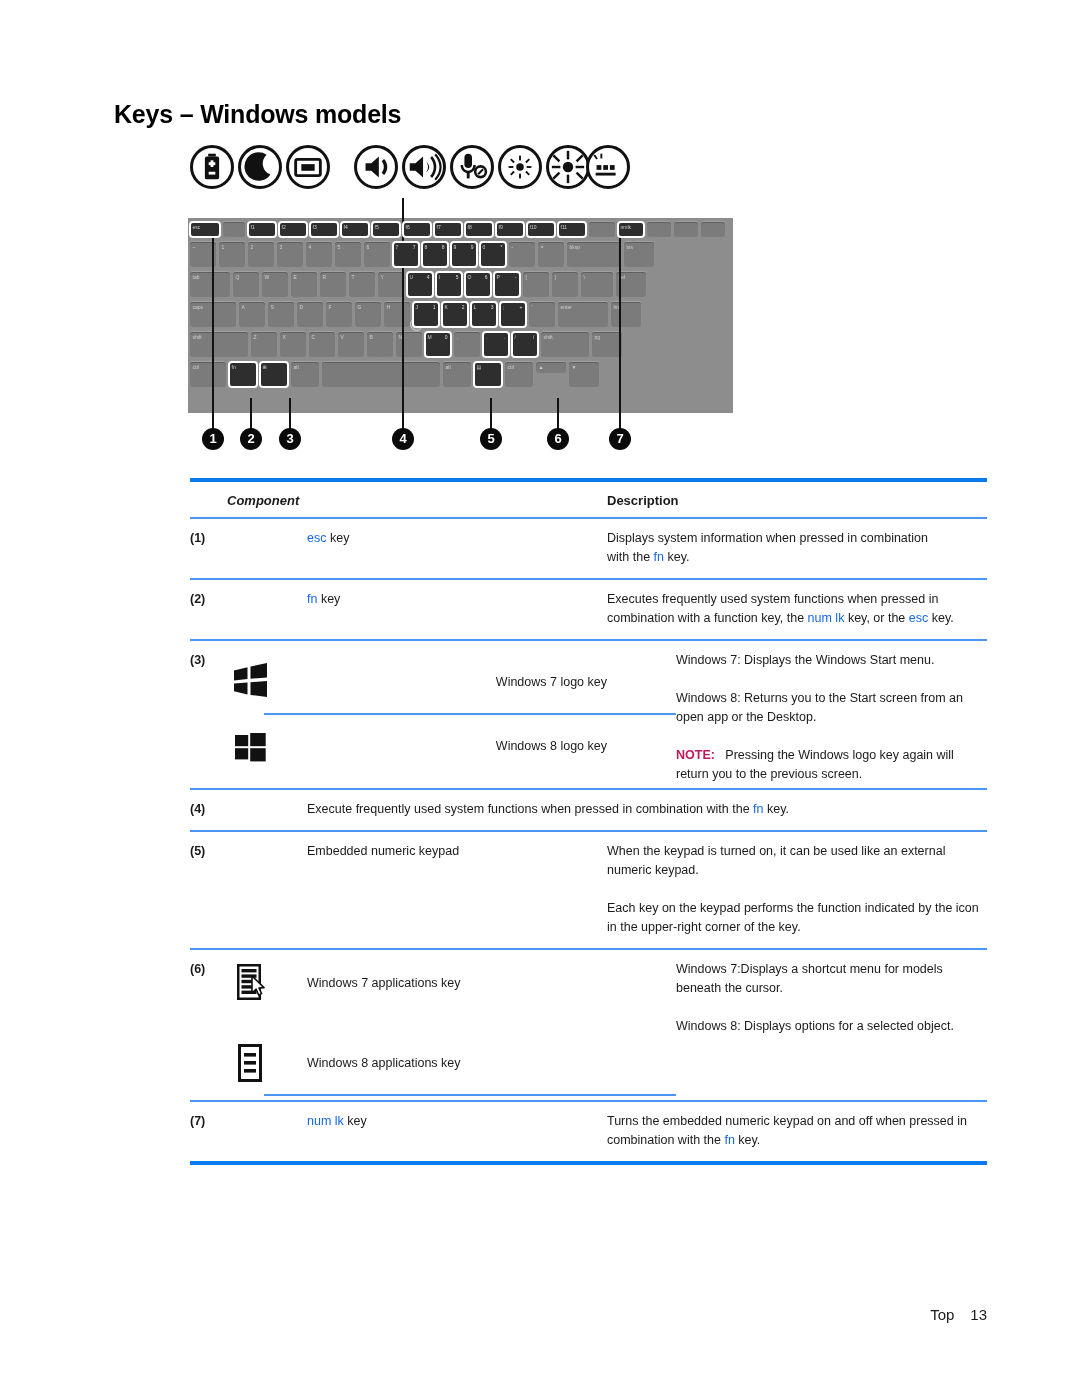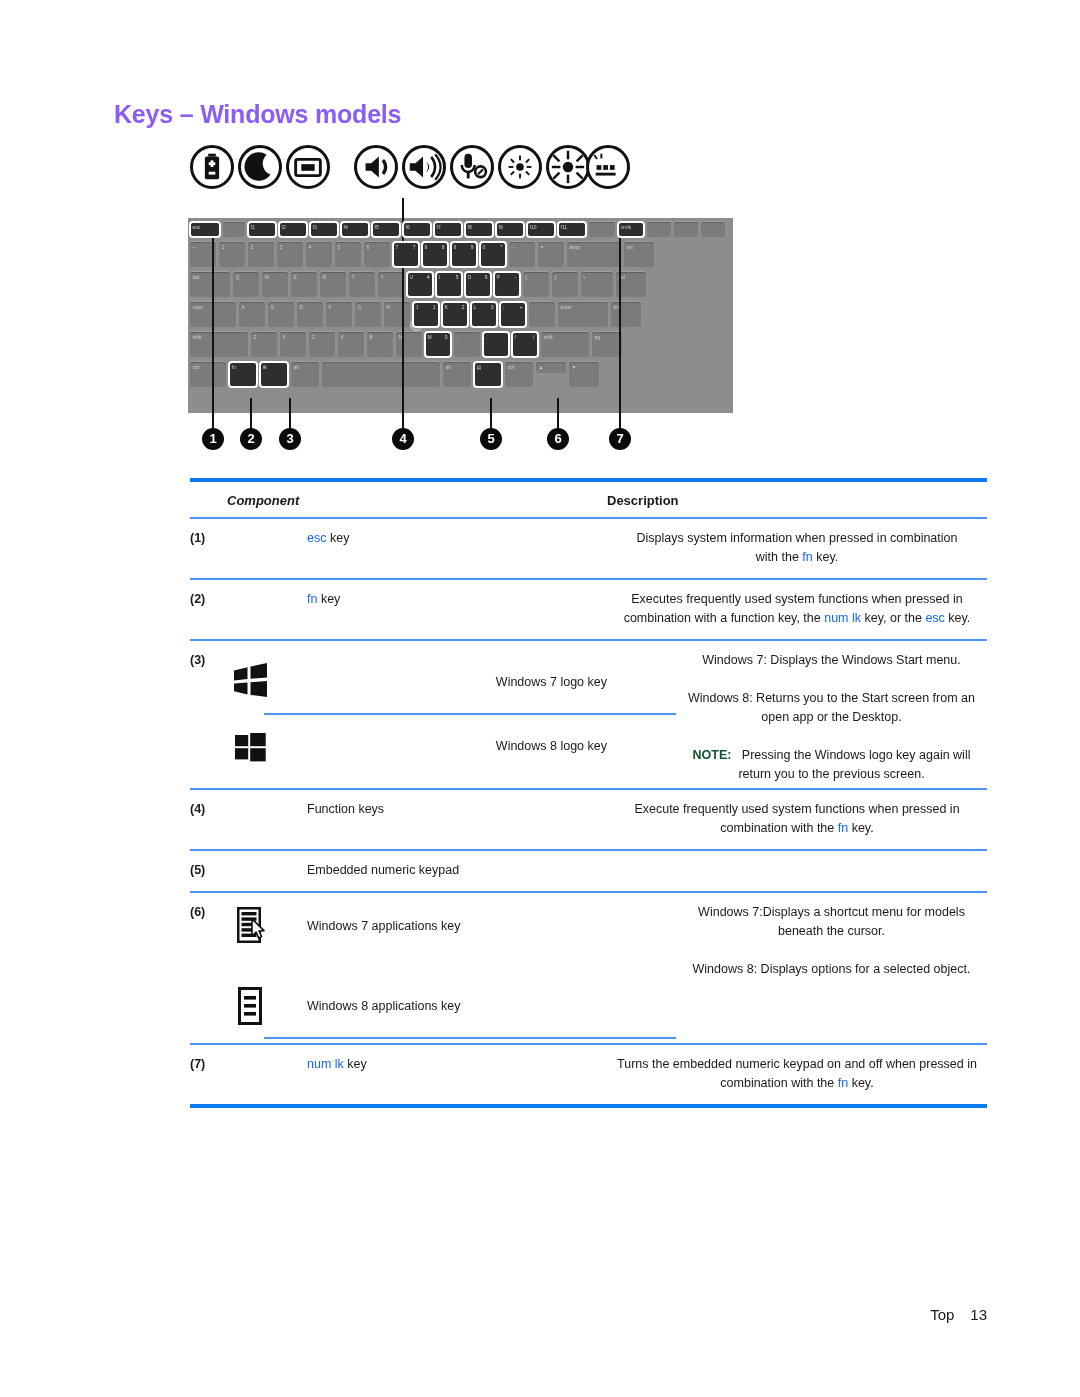--- a/index.html
+++ b/index.html
@@ -16,21 +16,21 @@
     overflow: hidden;
   }
 
   
   #page-title {
     position: absolute;
     left: 114px;
     top: 100px;
     font-size: 25px;
     font-weight: bold;
-    color: #8b5cf6;
+    color: #000000;
     letter-spacing: -0.2px;
     white-space: nowrap;
   }
 
   
   #figure {
     position: absolute;
     left: 185px;
     top: 140px;
     width: 560px;
@@ -134,22 +134,22 @@
     padding: 10px 0 11px 0;
   }
   .c-num   { width: 37px; flex: 0 0 37px; font-weight: bold; }
   .c-icon  { width: 80px; flex: 0 0 80px; }
   .c-name  { width: 300px; flex: 0 0 300px; }
   .c-desc  { flex: 1 1 auto; }
   .thead .c-name { width: 380px; flex: 0 0 380px; font-style: italic; }
   .thead .c-num  { width: 37px; flex: 0 0 37px; }
 
   .blue { color: #1668e8; }
-  .note-lbl { color: #14532d; font-weight: bold; }
-  .para { margin: 0 0 19px 0; text-align: center; }
+  .note-lbl { color: #be185d; font-weight: bold; }
+  .para { margin: 0 0 19px 0; }
   .para:last-child { margin-bottom: 0; }
   .sub-item { display: flex; align-items: center; }
 
   .icon-box { width: 46px; height: 46px; }
   .icon-box svg { display: block; width: 100%; height: 100%; }
 
   
   #footer {
     position: absolute;
     right: 93px;
@@ -646,31 +646,34 @@
       <p class="para">Windows 7: Displays the Windows Start menu.</p>
       <p class="para">Windows 8: Returns you to the Start screen from an open app or the Desktop.</p>
       <p class="para"><span class="note-lbl">NOTE:</span>&nbsp;&nbsp; <span>Pressing the Windows logo key again will return you to the previous screen.</span></p>
     </div>
   </div>
   <div class="rule-thin"></div>
 
   <div class="trow">
     <div class="c-num">(4)</div>
     <div class="c-icon"></div>
-    <div class="c-name">Function keys</div>
     <div class="c-desc">
       <p class="para"><span>Execute frequently used system functions when pressed in combination with the </span><span class="blue">fn</span><span> key.</span></p>
     </div>
   </div>
   <div class="rule-thin"></div>
 
   <div class="trow">
     <div class="c-num">(5)</div>
     <div class="c-icon"></div>
     <div class="c-name">Embedded numeric keypad</div>
+    <div class="c-desc">
+      <p class="para">When the keypad is turned on, it can be used like an external numeric keypad.</p>
+      <p class="para">Each key on the keypad performs the function indicated by the icon in the upper-right corner of the key.</p>
+    </div>
   </div>
   <div class="rule-thin"></div>
 
   <div class="trow" style="padding-bottom:4px;">
     <div class="c-num">(6)</div>
     <div style="flex:0 0 380px;">
       <div class="sub-item" style="height:72px; align-items:flex-start;">
         <div class="c-icon">
           <div class="icon-box">
             <svg viewBox="0 0 46 46">

